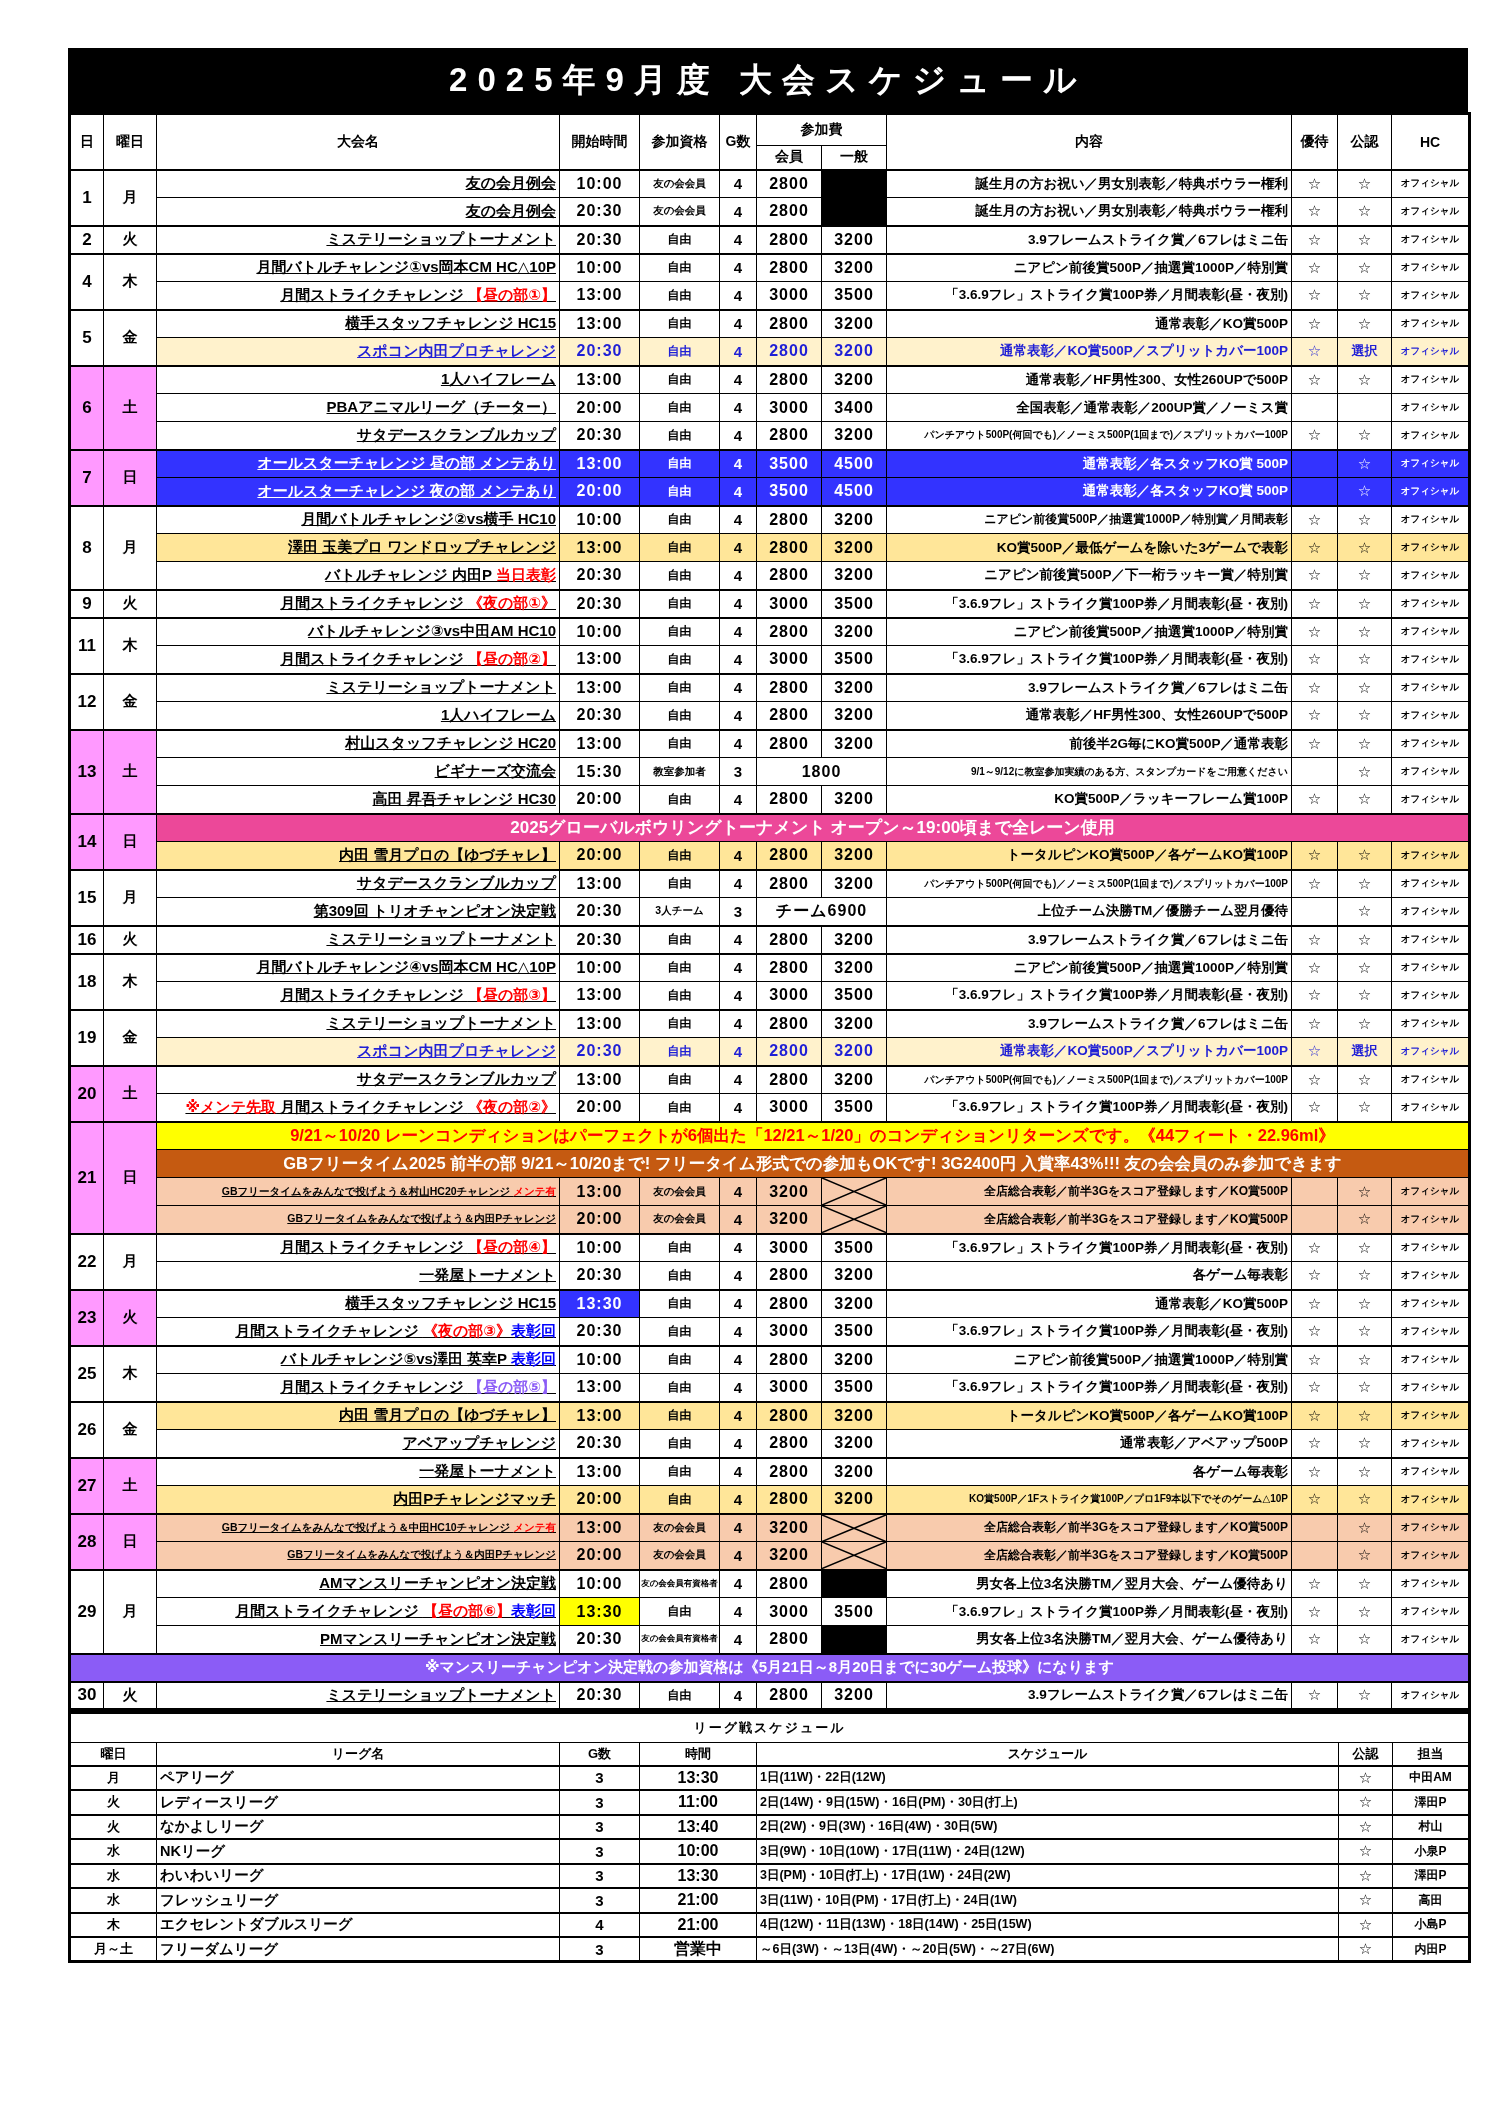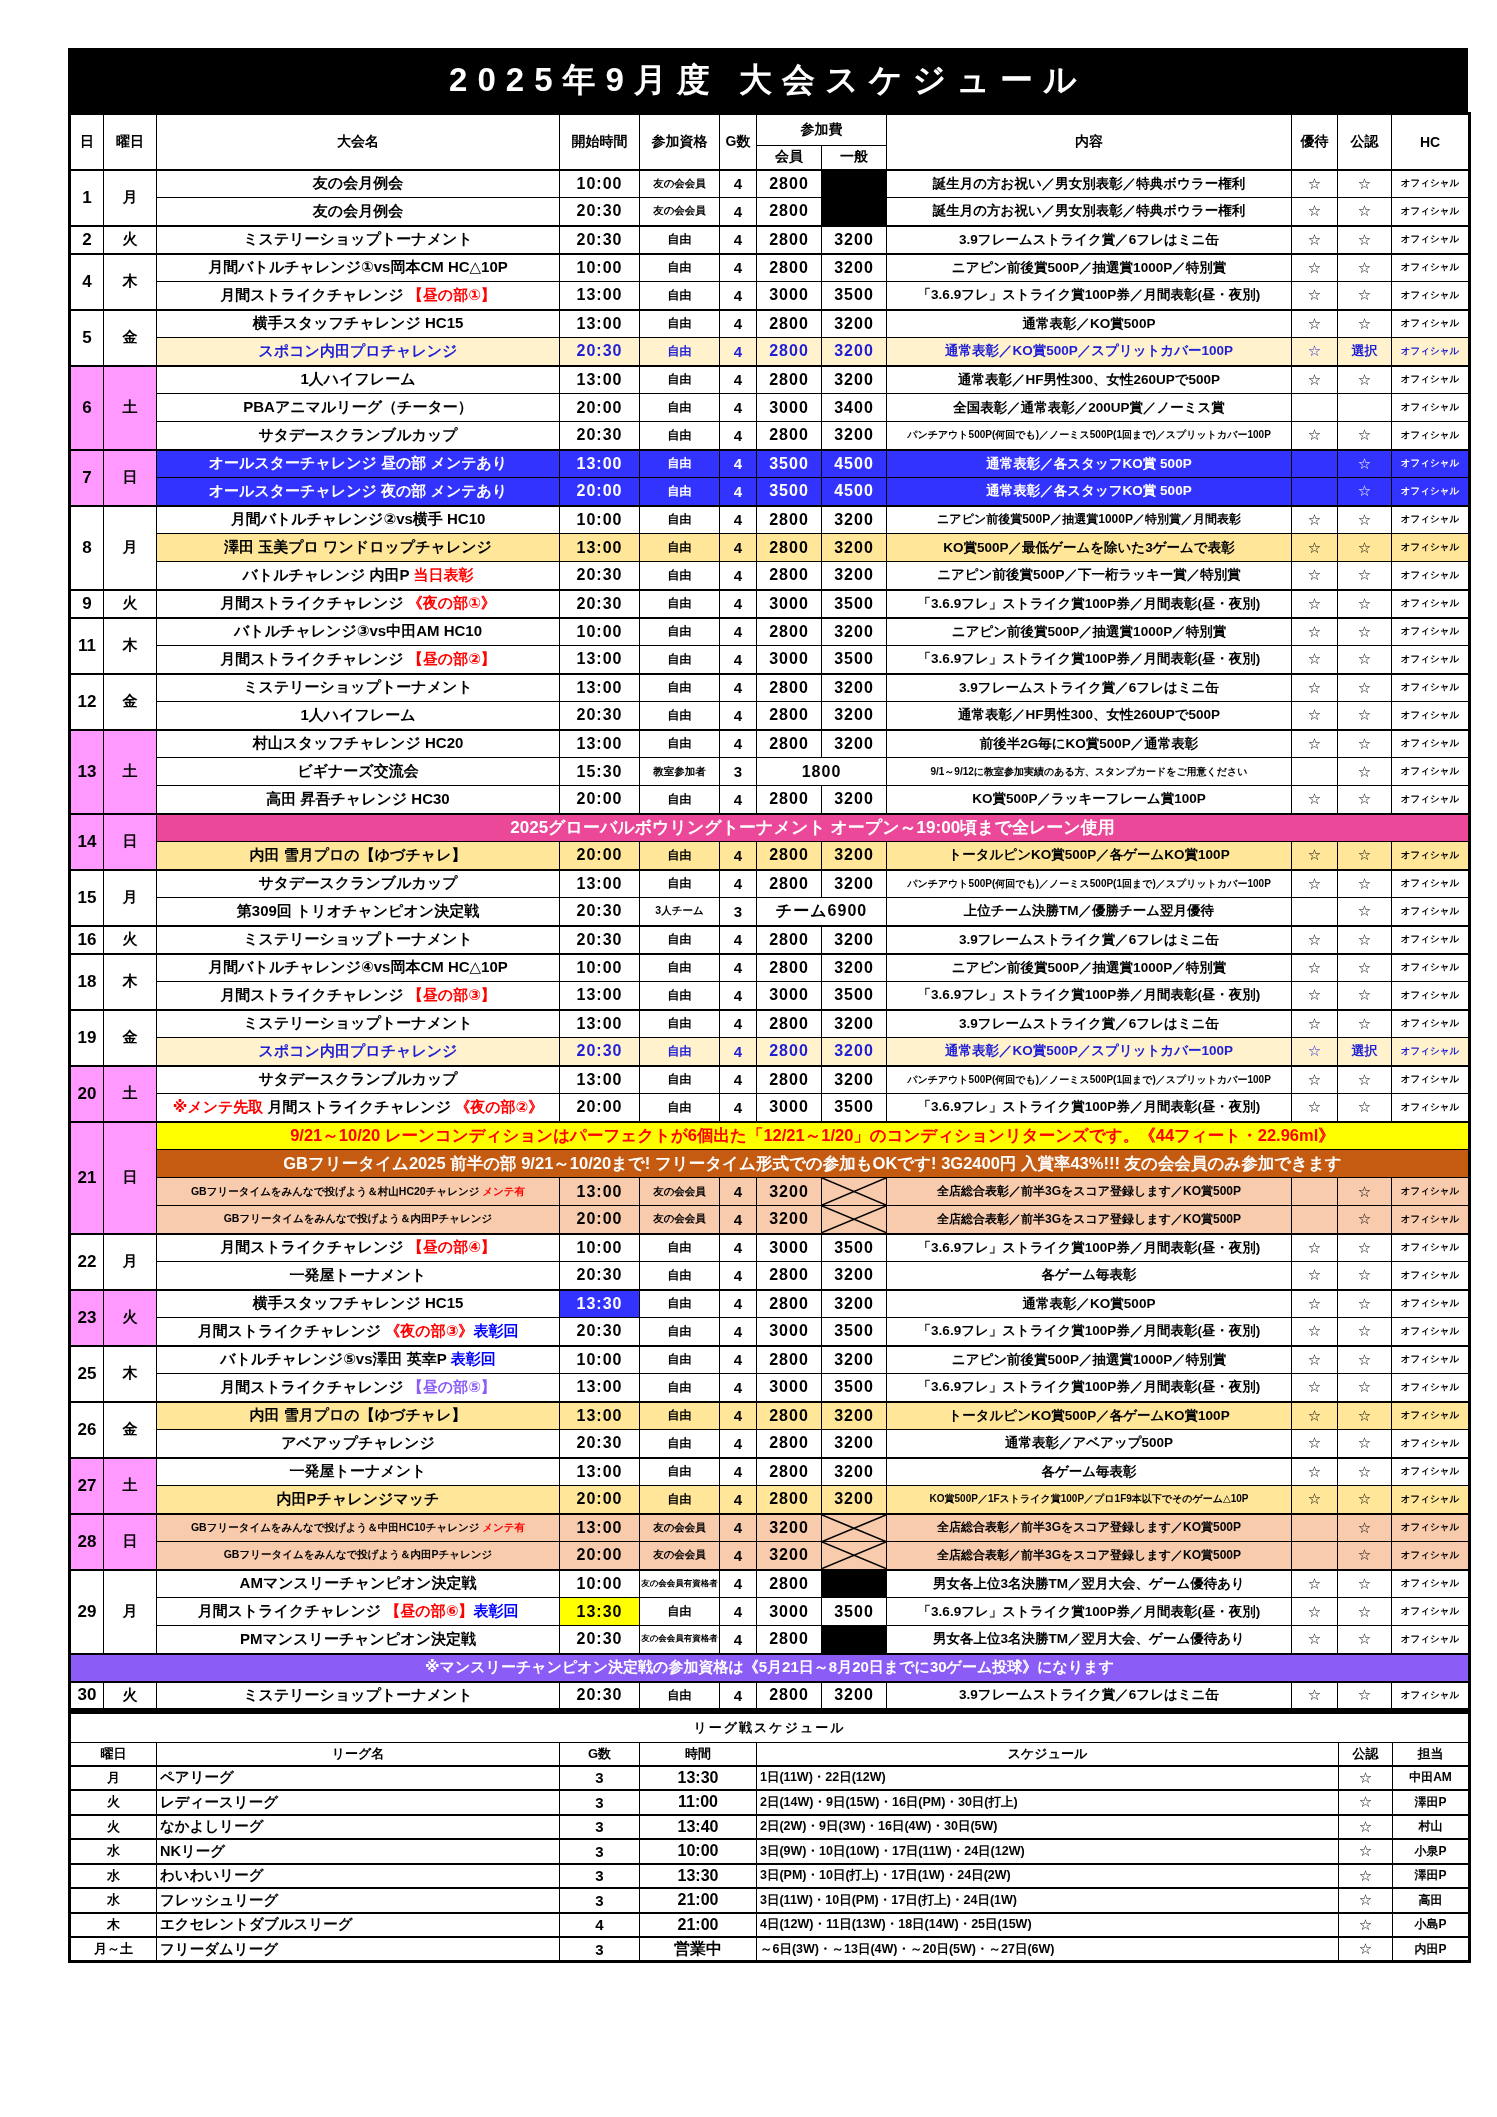--- a/index.html
+++ b/index.html
@@ -12,29 +12,29 @@
   td,th{border:1px solid #000;overflow:hidden;white-space:nowrap;padding:0 3px;box-sizing:border-box;
         font-weight:bold;color:#000;}
   thead th{font-size:14px;text-align:center;background:#fff;}
   .thr1 th{height:32px;}
   .thr2 th{height:24px;}
   tbody td{height:28px;}
   .gstart td{border-top:2px solid #000;}
   .day{font-size:17px;text-align:center;}
   .wd{font-size:15px;text-align:center;}
   .pinkday{background:#FF99FF;}
-  .name{font-size:15px;text-align:center;}
+  .name{font-size:15px;text-align:right;text-decoration:underline;}
   .name.sm{font-size:10.5px;}
   .time{font-size:16px;text-align:center;letter-spacing:1px;}
   .elig{font-size:12px;text-align:center;}
   .elig.sm{font-size:10.5px;}
   .elig.xs{font-size:8.5px;white-space:normal;line-height:1.15;padding:0 1px;}
   .g{font-size:15px;text-align:center;}
   .fee{font-size:16px;text-align:center;letter-spacing:1px;}
-  .content{font-size:13.5px;text-align:center;}
+  .content{font-size:13.5px;text-align:right;}
   .content.sm{font-size:10px;}
   .content.md{font-size:12px;}
   .star{font-size:15px;text-align:center;}
   .sentaku{font-size:13px;}
   .hc{font-size:9.5px;text-align:center;padding:0 1px;}
   .bg-cream{background:#FFF2CC;}
   .bg-tan{background:#FFE699;}
   .bg-salmon{background:#F8CBAD;}
   .bg-blue{background:#3333FF;color:#fff;}
   .fg-blue{color:#1F1FD6;}

